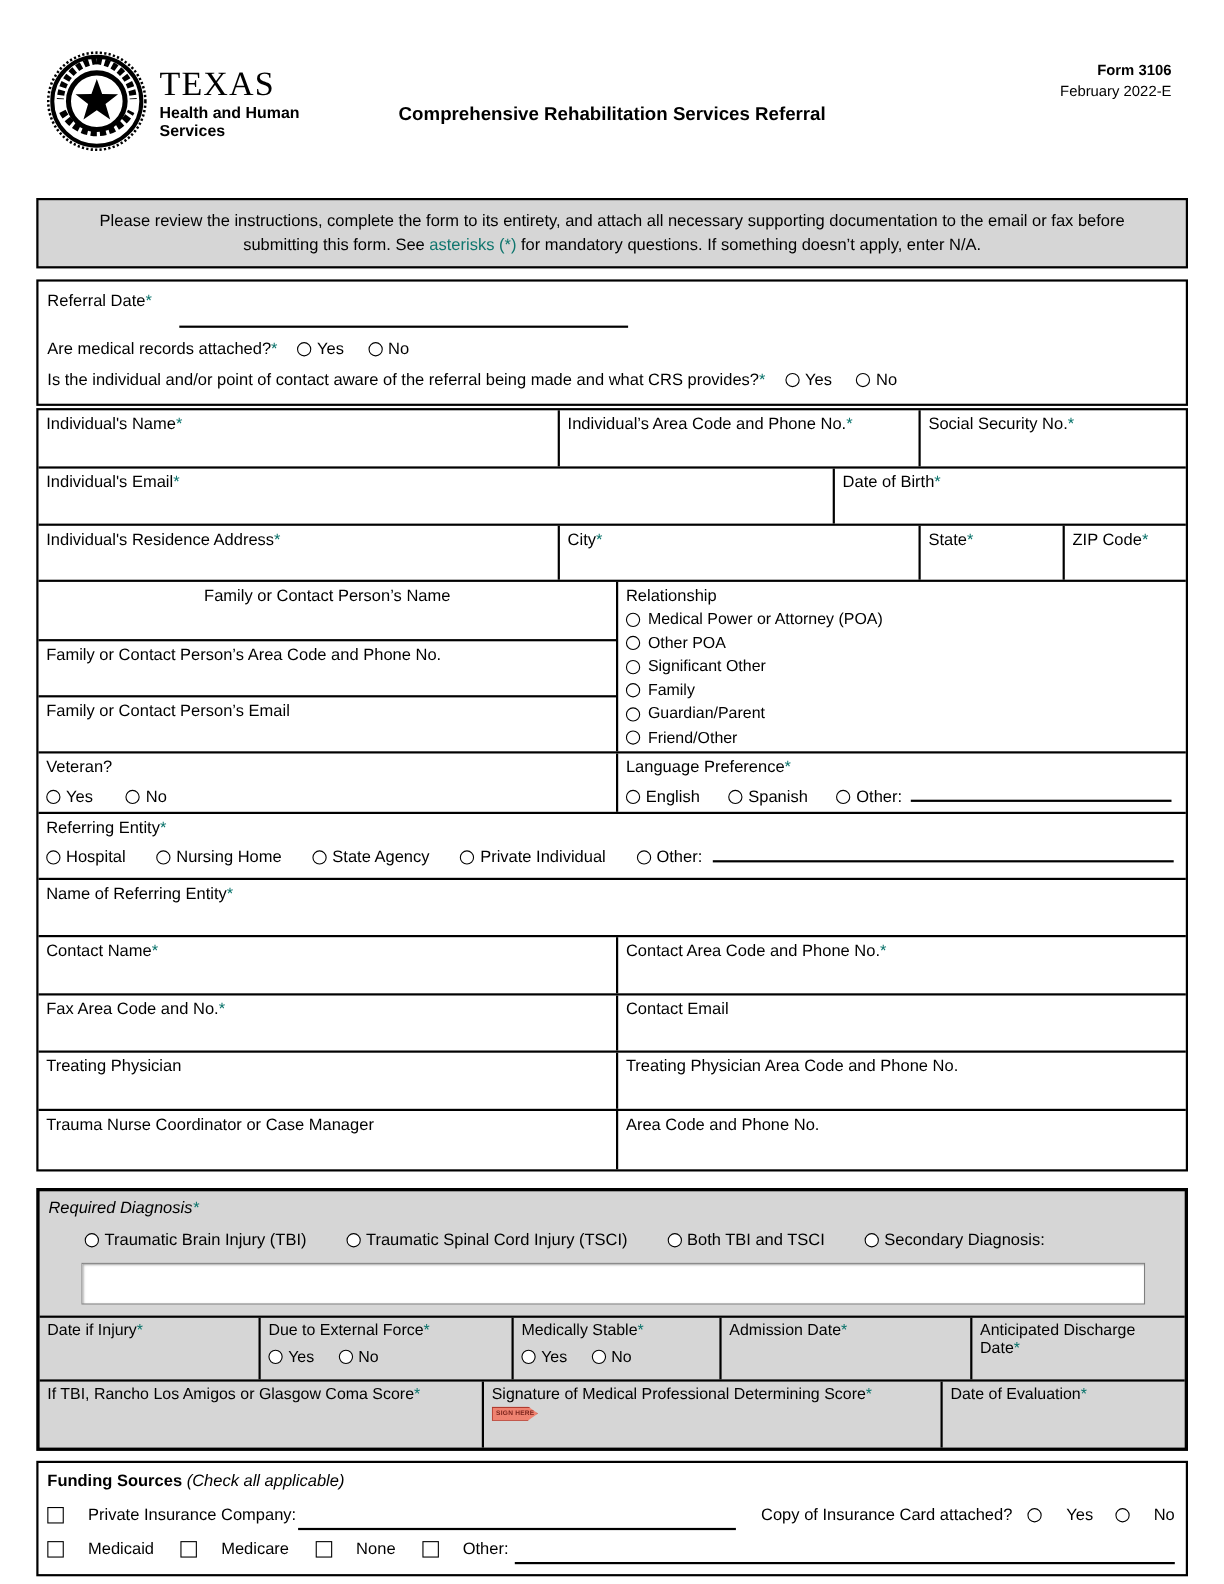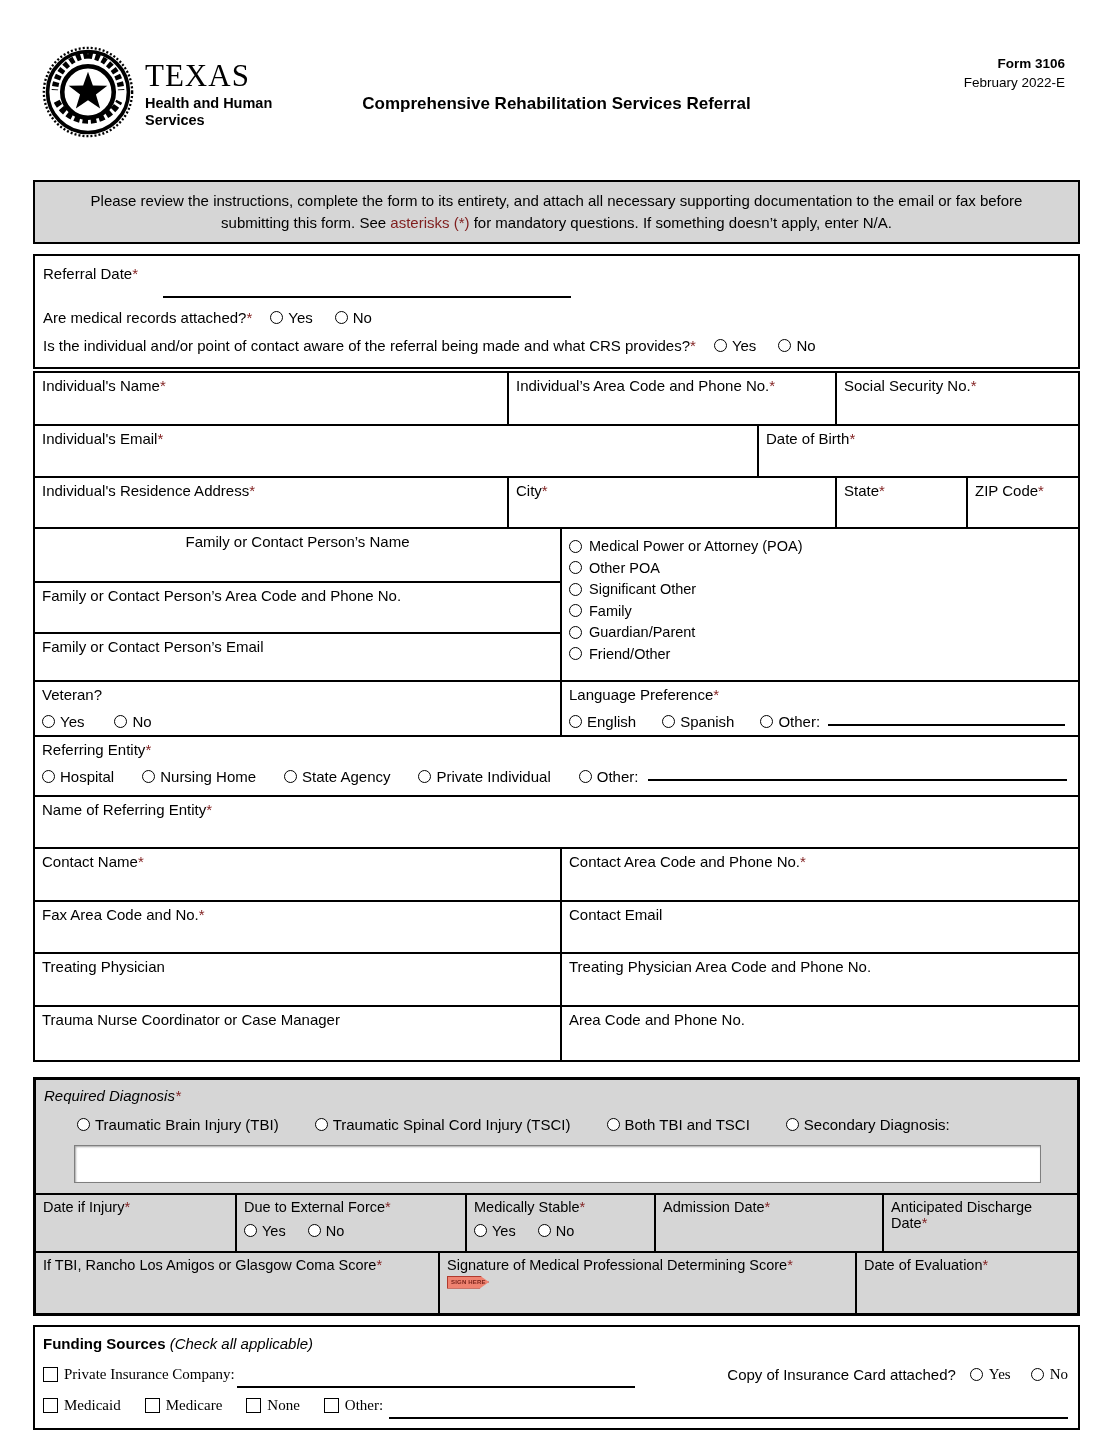--- a/index.html
+++ b/index.html
@@ -2,21 +2,21 @@
 <html><head>
 <meta charset="utf-8">
 <style>
   * { box-sizing: border-box; margin: 0; padding: 0; }
   body { margin: 0; background: #ffffff; }
   .page {
     position: relative; width: 1113px; height: 1440px;
     font-family: "Liberation Sans", sans-serif; font-size: 15px; color: #000;
     background: #fff; overflow: hidden;
   }
-  .red { color: #7f1d1d; }
+  .red { color: #0f766e; }
   .it { font-style: italic; font-weight: normal; }
 
   
   .hdr { position: relative; height: 180px; }
   .logo { position: absolute; left: 42px; top: 46px; display: flex; gap: 11px; align-items: flex-start; }
   .seal { width: 92px; height: 92px; }
   .logo-text { padding-top: 14px; }
   .tx { font-family: "Liberation Serif", serif; font-size: 31px; line-height: 1; letter-spacing: 1px; }
   .hhs { font-weight: bold; font-size: 14.5px; line-height: 1.15; margin-top: 4px; }
   .form-meta { position: absolute; right: 48px; top: 55px; text-align: right; font-size: 13.5px; line-height: 1.4; }
@@ -72,21 +72,21 @@
     clip-path: polygon(0 0, 78% 0, 100% 50%, 78% 100%, 0 100%);
     display: flex; align-items: center; padding-left: 3px;
     font-size: 6px; font-weight: bold; color: #7b241c; letter-spacing: .2px;
     border: 1px solid #b03a2e;
   }
 
   
   .fund { margin: 9px 33px 0; border: 2px solid #000; padding: 8px 8px 14px; }
   .fund-title { font-weight: bold; }
   .fund-row { display: flex; align-items: center; margin-top: 14px; }
-  .fund-row .opt { gap: 6px; font-family: Liberation Serif, serif; }
+  .fund-row .opt { gap: 22px; }
   .fund-row2 .opt + .opt { margin-left: 24px; }
   .lift { position: relative; top: 8px; }
   .copy-grp { margin-left: auto; display: flex; align-items: center; padding-right: 2px; }
   .copy-grp .q { margin-right: 14px; }
   .copy-grp .opt + .opt { margin-left: 20px; }
 
   .mh49 { min-height: 49px; } .mh50 { min-height: 50px; } .mh51 { min-height: 51px; }
   .mh52 { min-height: 52px; text-align: center; } .mh53 { min-height: 53px; } .mh58 { min-height: 58px; }
   .mh48 { min-height: 48px; }
 </style>
@@ -180,20 +180,21 @@
       <div class="cell grow mh49"><span>ZIP Code</span><span class="red">*</span></div>
     </div>
 
     <div class="trow">
       <div class="cell cfirst w525 nopad">
         <div class="sub mh52"><span>Family or Contact Person’s Name</span></div>
         <div class="sub mh51"><span>Family or Contact Person’s Area Code and Phone No.</span></div>
         <div class="sub mh48"><span>Family or Contact Person’s Email</span></div>
       </div>
       <div class="cell grow">
+        <div>Relationship</div>
         <div class="rel-opt">
             <span class="radio"></span>
             <span>Medical Power or Attorney (POA)</span>
           </div>
         <div class="rel-opt">
             <span class="radio"></span>
             <span>Other POA</span>
           </div>
         <div class="rel-opt">
             <span class="radio"></span>

